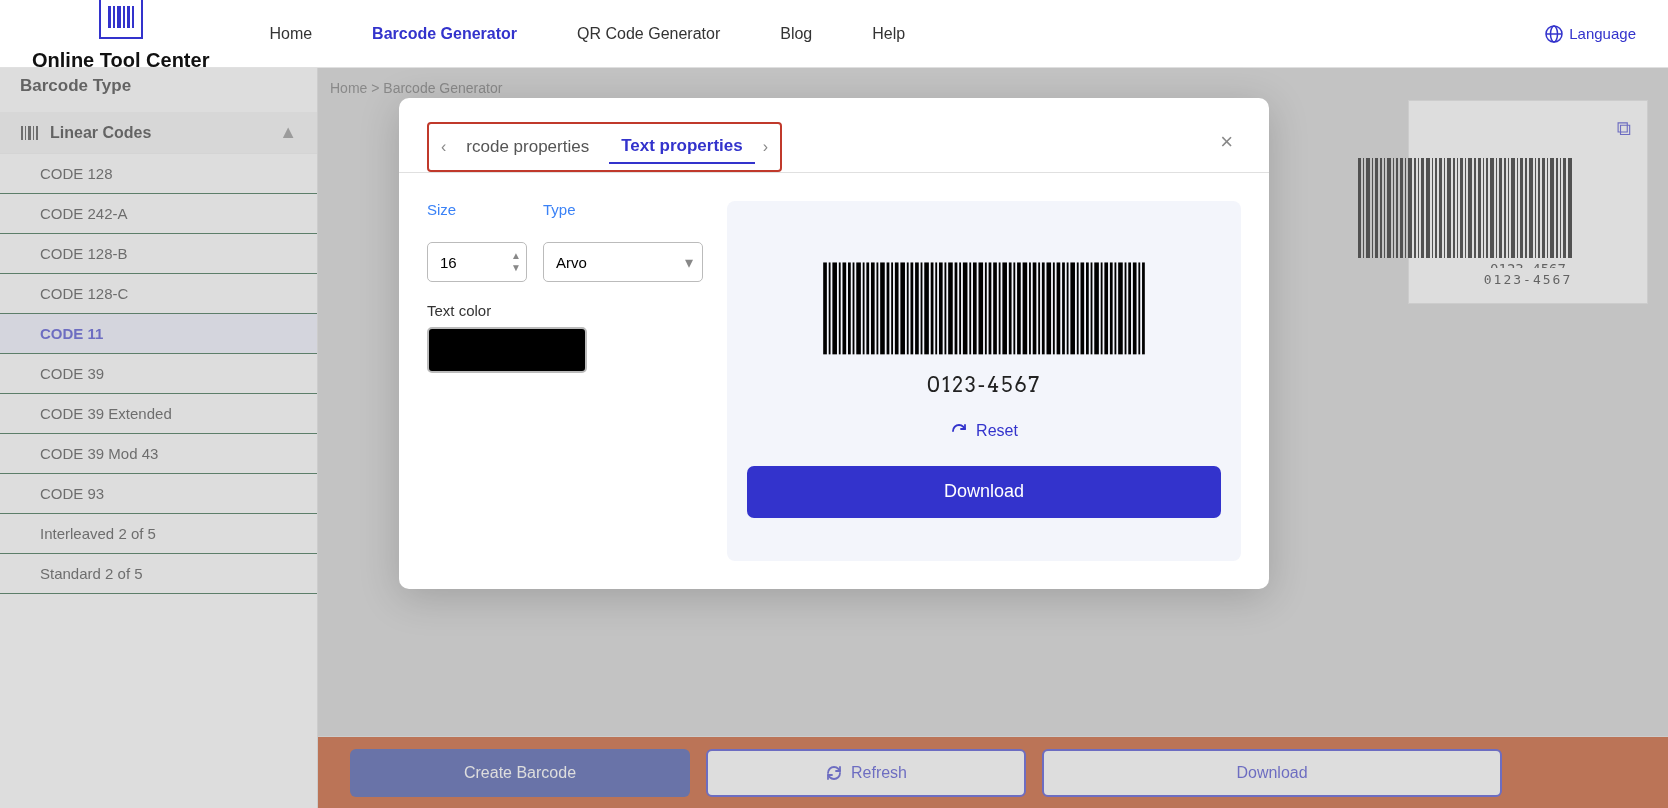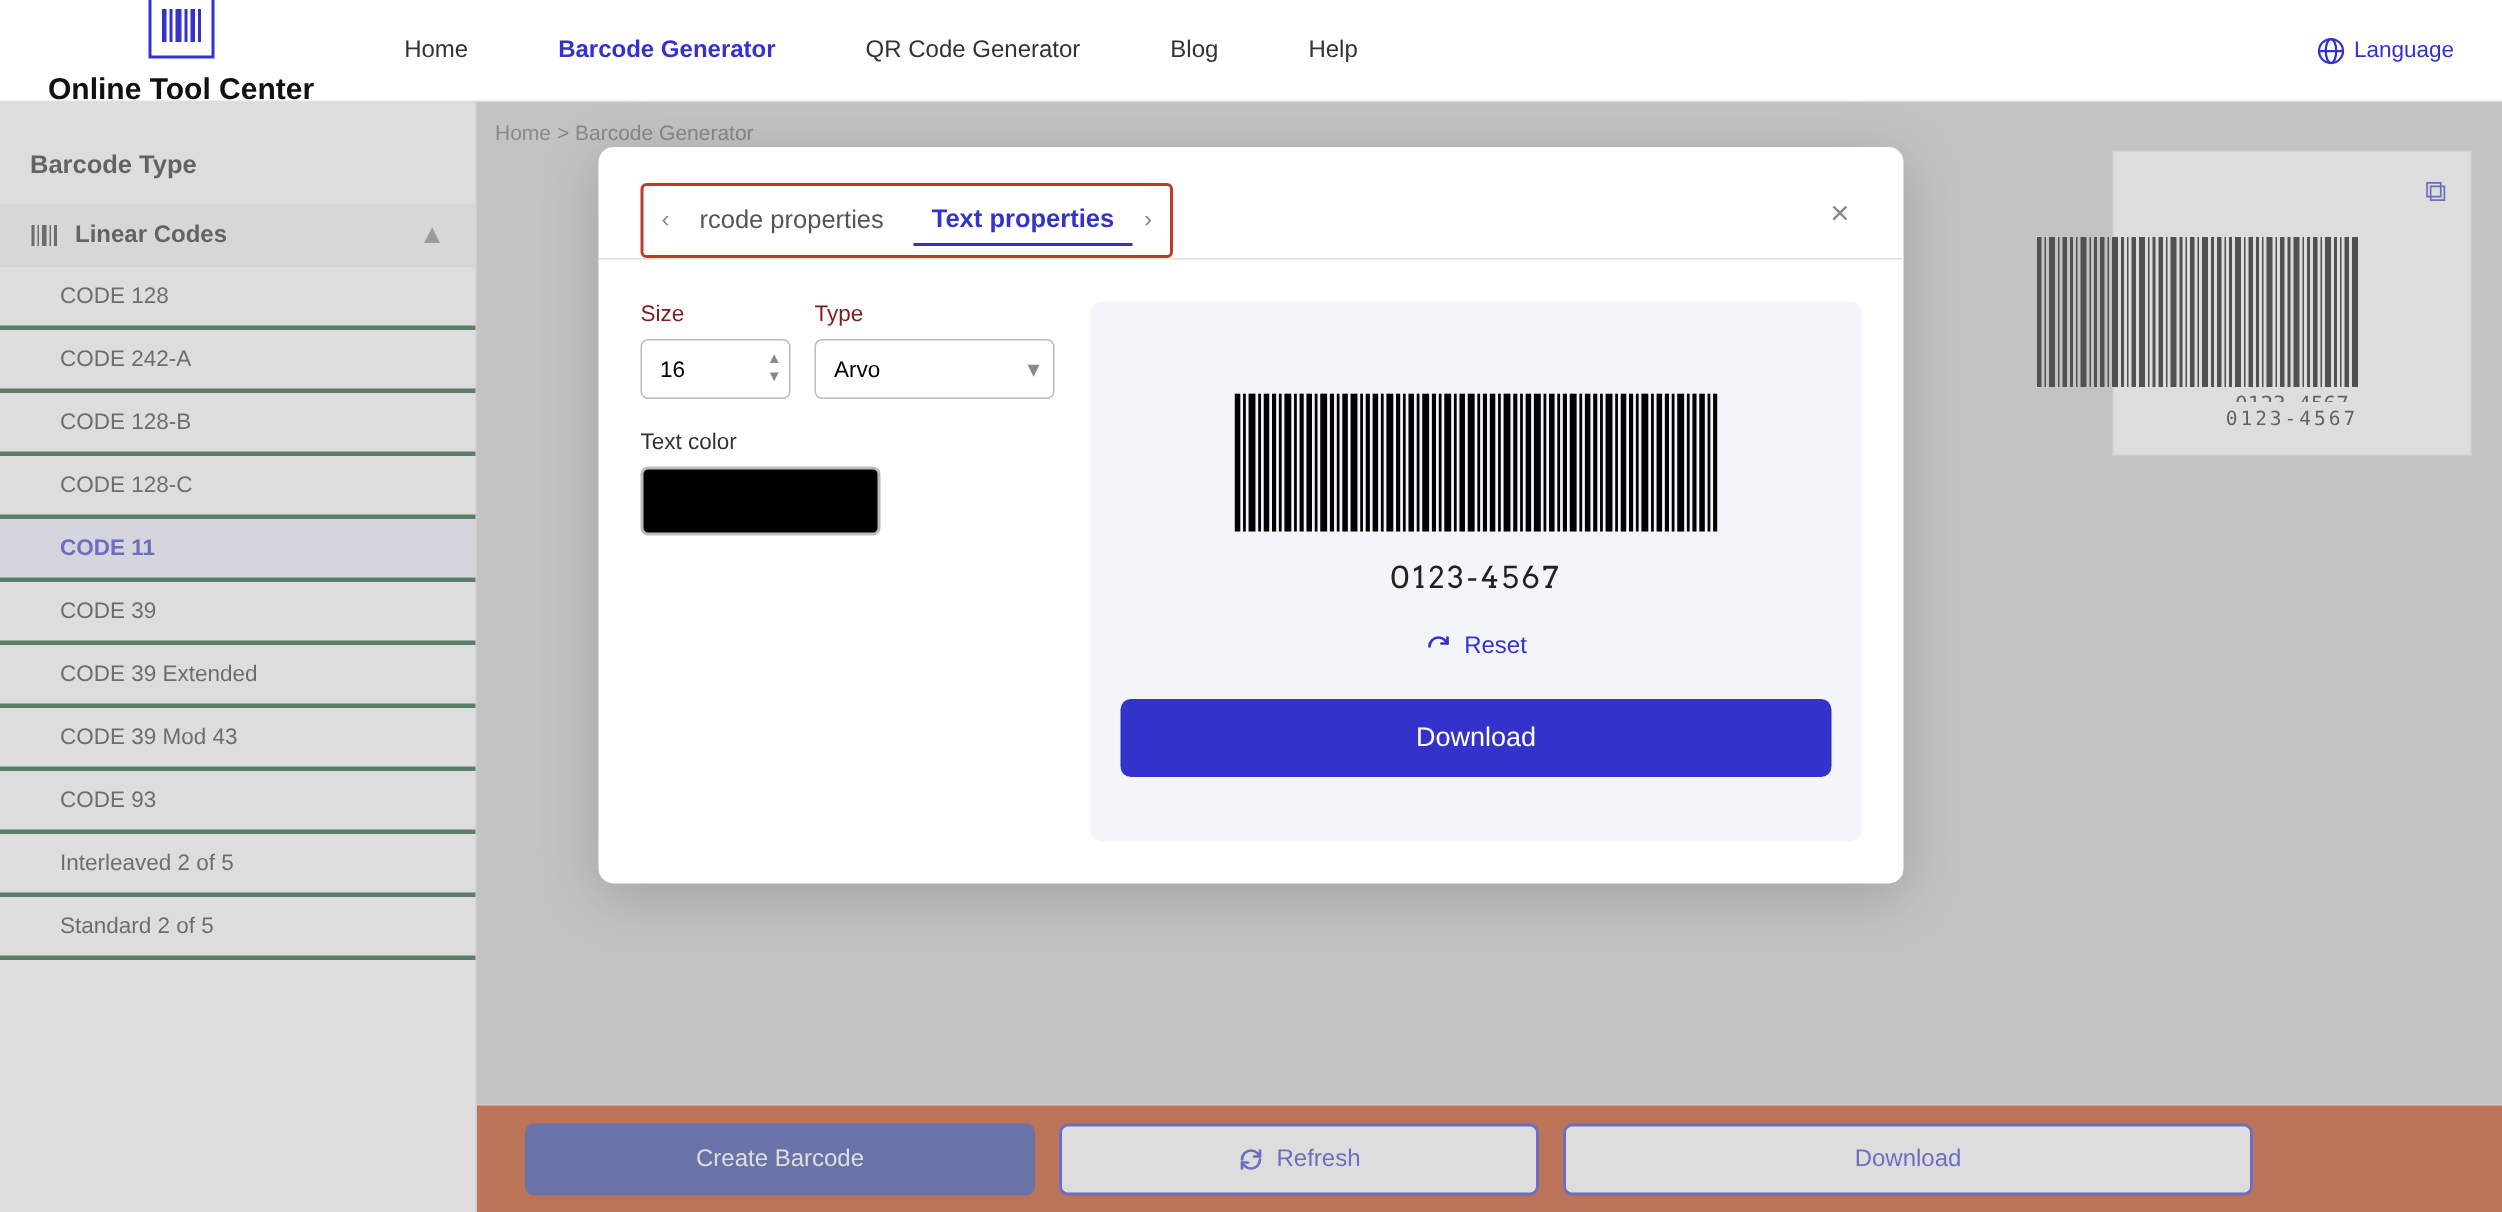--- a/index.html
+++ b/index.html
@@ -76,21 +76,21 @@
 
     
     .sidebar {
       position: absolute;
       top: 68px;
       left: 0;
       width: 318px;
       bottom: 0;
       background: #fff;
       border-right: 1px solid #e0e0e0;
-      padding: 32px 0;
+      padding: 8px 0;
       z-index: 2;
     }
     .sidebar-title {
       font-size: 17px;
       font-weight: bold;
       color: #222;
       padding: 0 20px 16px;
     }
     .sidebar-section {
       display: flex;
@@ -107,21 +107,21 @@
       gap: 10px;
       font-size: 16px;
       font-weight: bold;
       color: #222;
     }
     .sidebar-item {
       padding: 11px 20px 11px 40px;
       font-size: 15px;
       color: #333;
       cursor: pointer;
-      border-bottom: 3px solid #14532d;
+      border-bottom: 1px solid #14532d;
     }
     .sidebar-item.active {
       background: #eef0ff;
       color: #3333cc;
       font-weight: bold;
     }
 
     
     .breadcrumb {
       position: absolute;
@@ -289,22 +289,22 @@
       border-radius: 8px;
       display: flex;
       flex-direction: column;
       align-items: center;
       justify-content: center;
       padding: 28px 20px 20px;
       min-height: 360px;
     }
     .field-label {
       font-size: 15px;
-      color: #7f1d1d;
-      margin-bottom: 8px;
+      color: #3b82f6;
+      margin-bottom: 24px;
       font-weight: 500;
     }
     .field-row {
       display: flex;
       gap: 16px;
       margin-bottom: 20px;
     }
     .size-input-wrap {
       position: relative;
       width: 100px;

